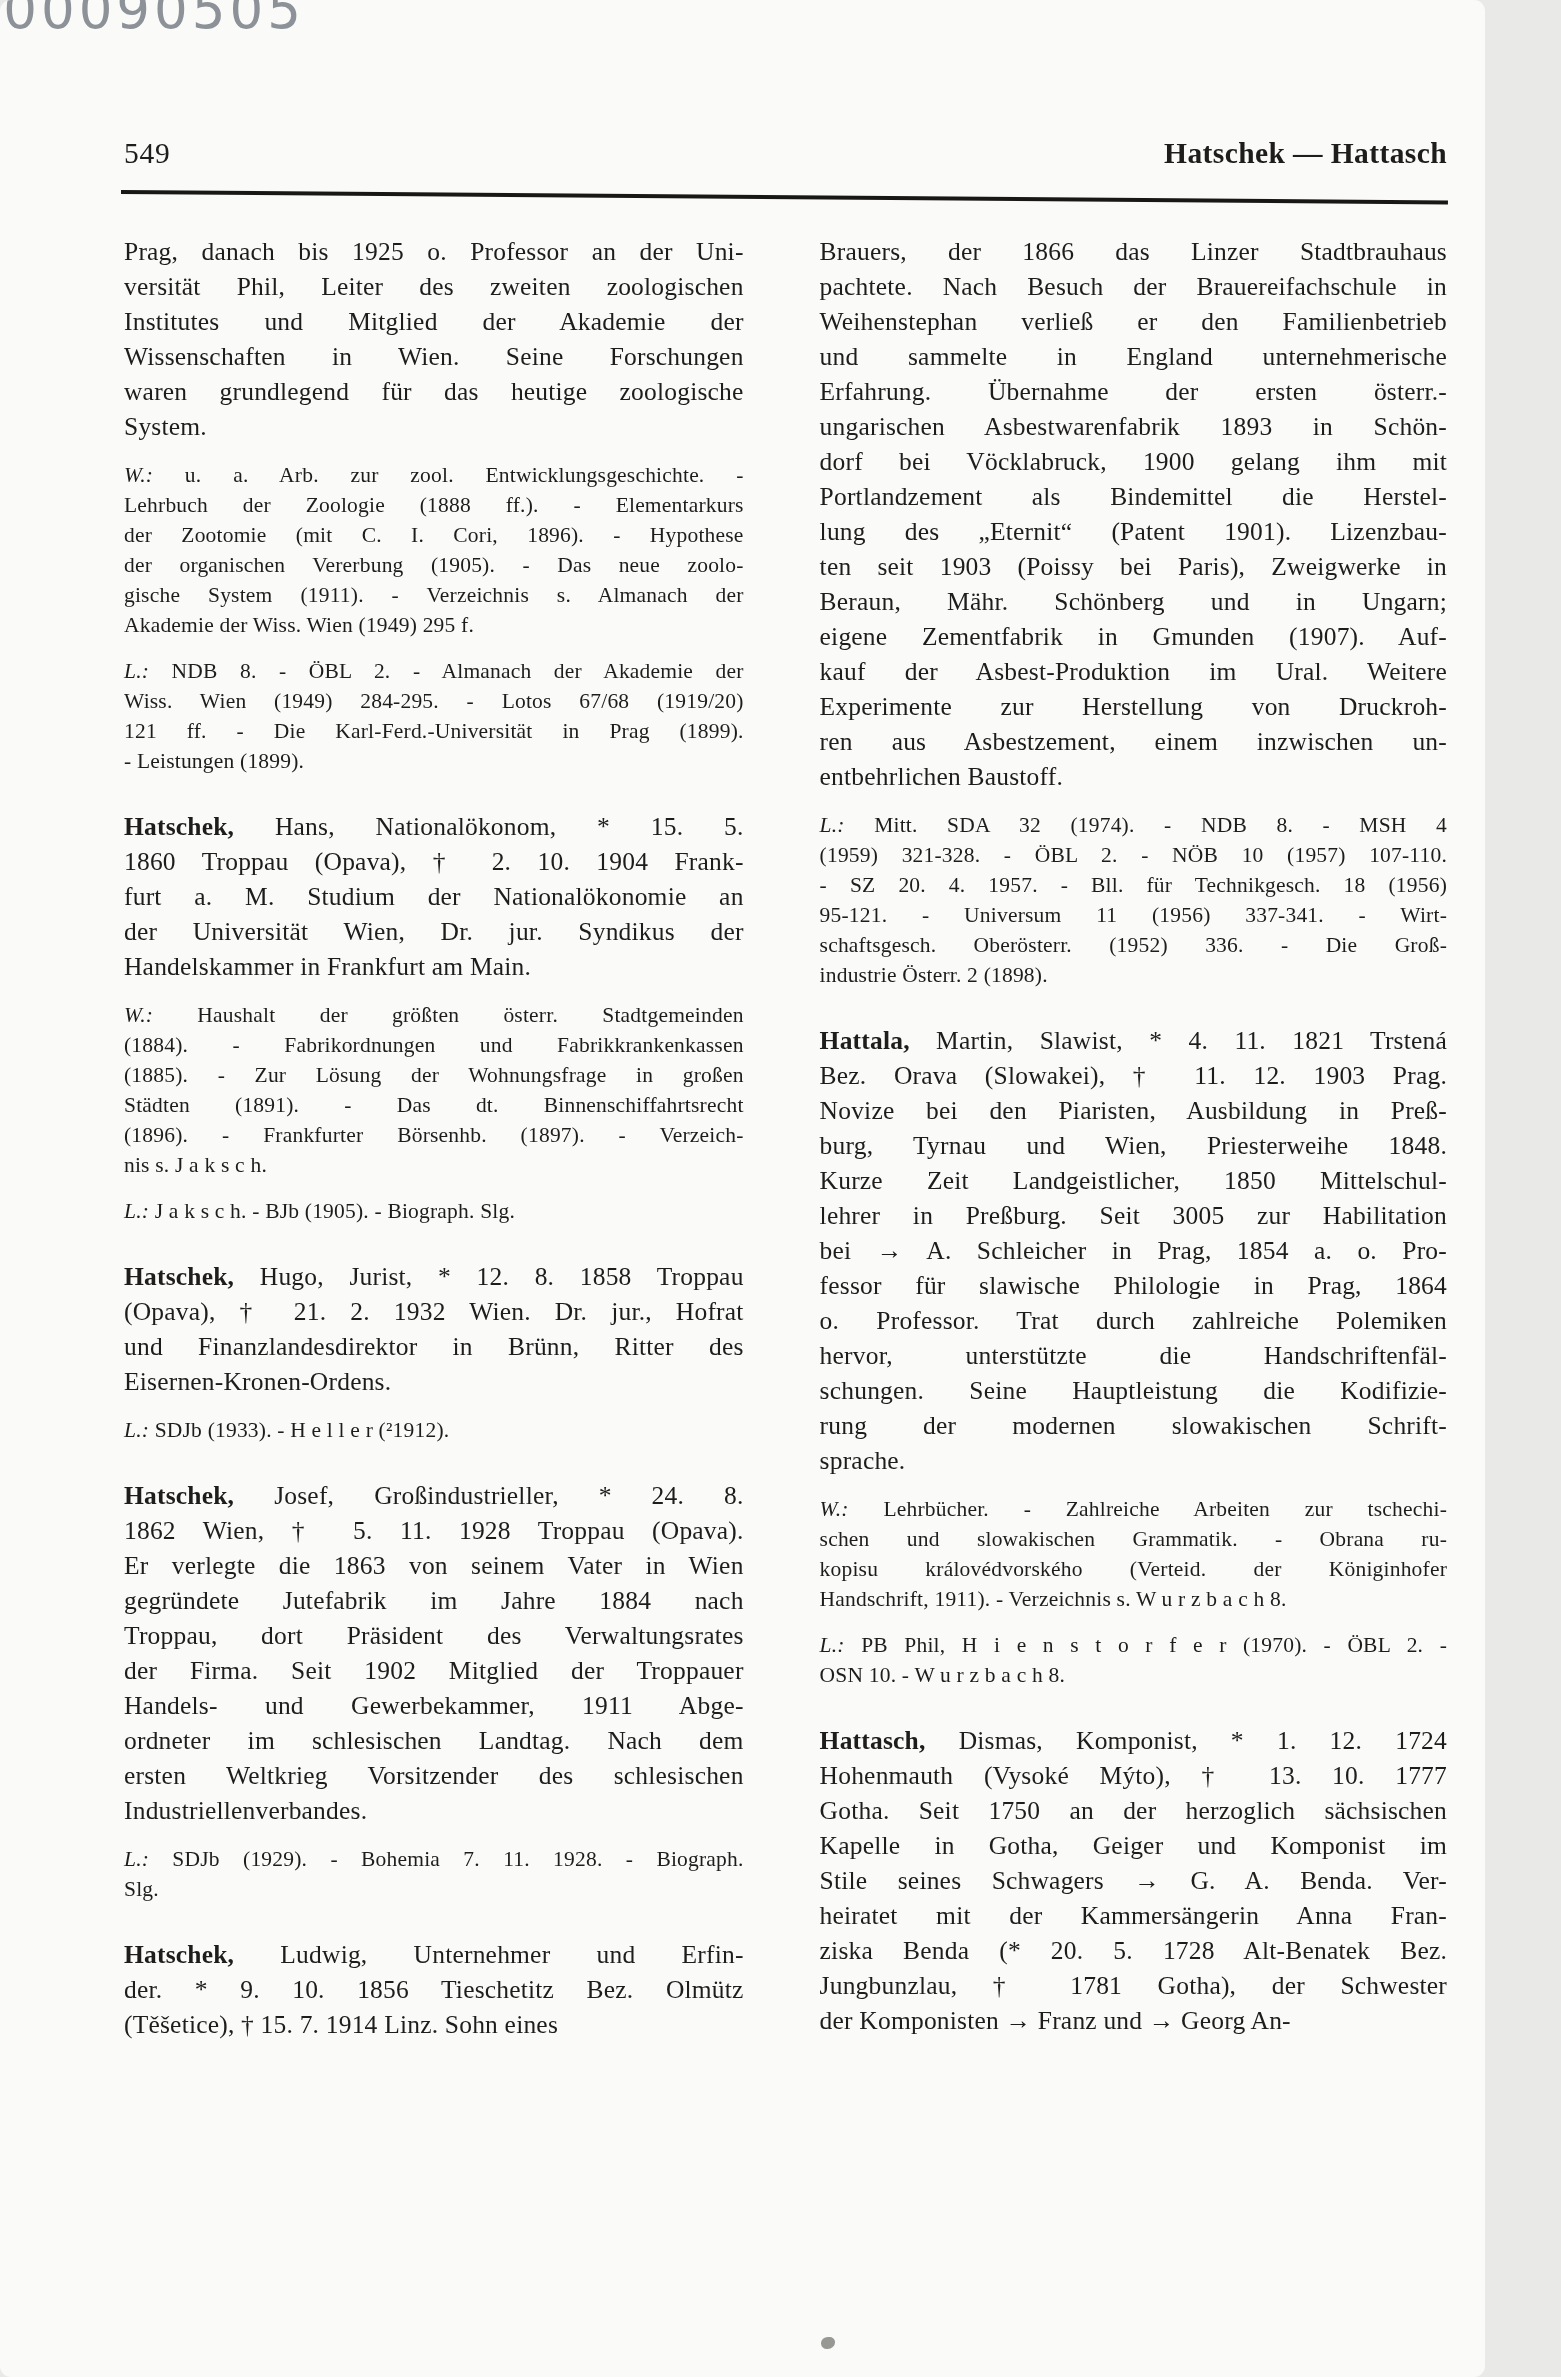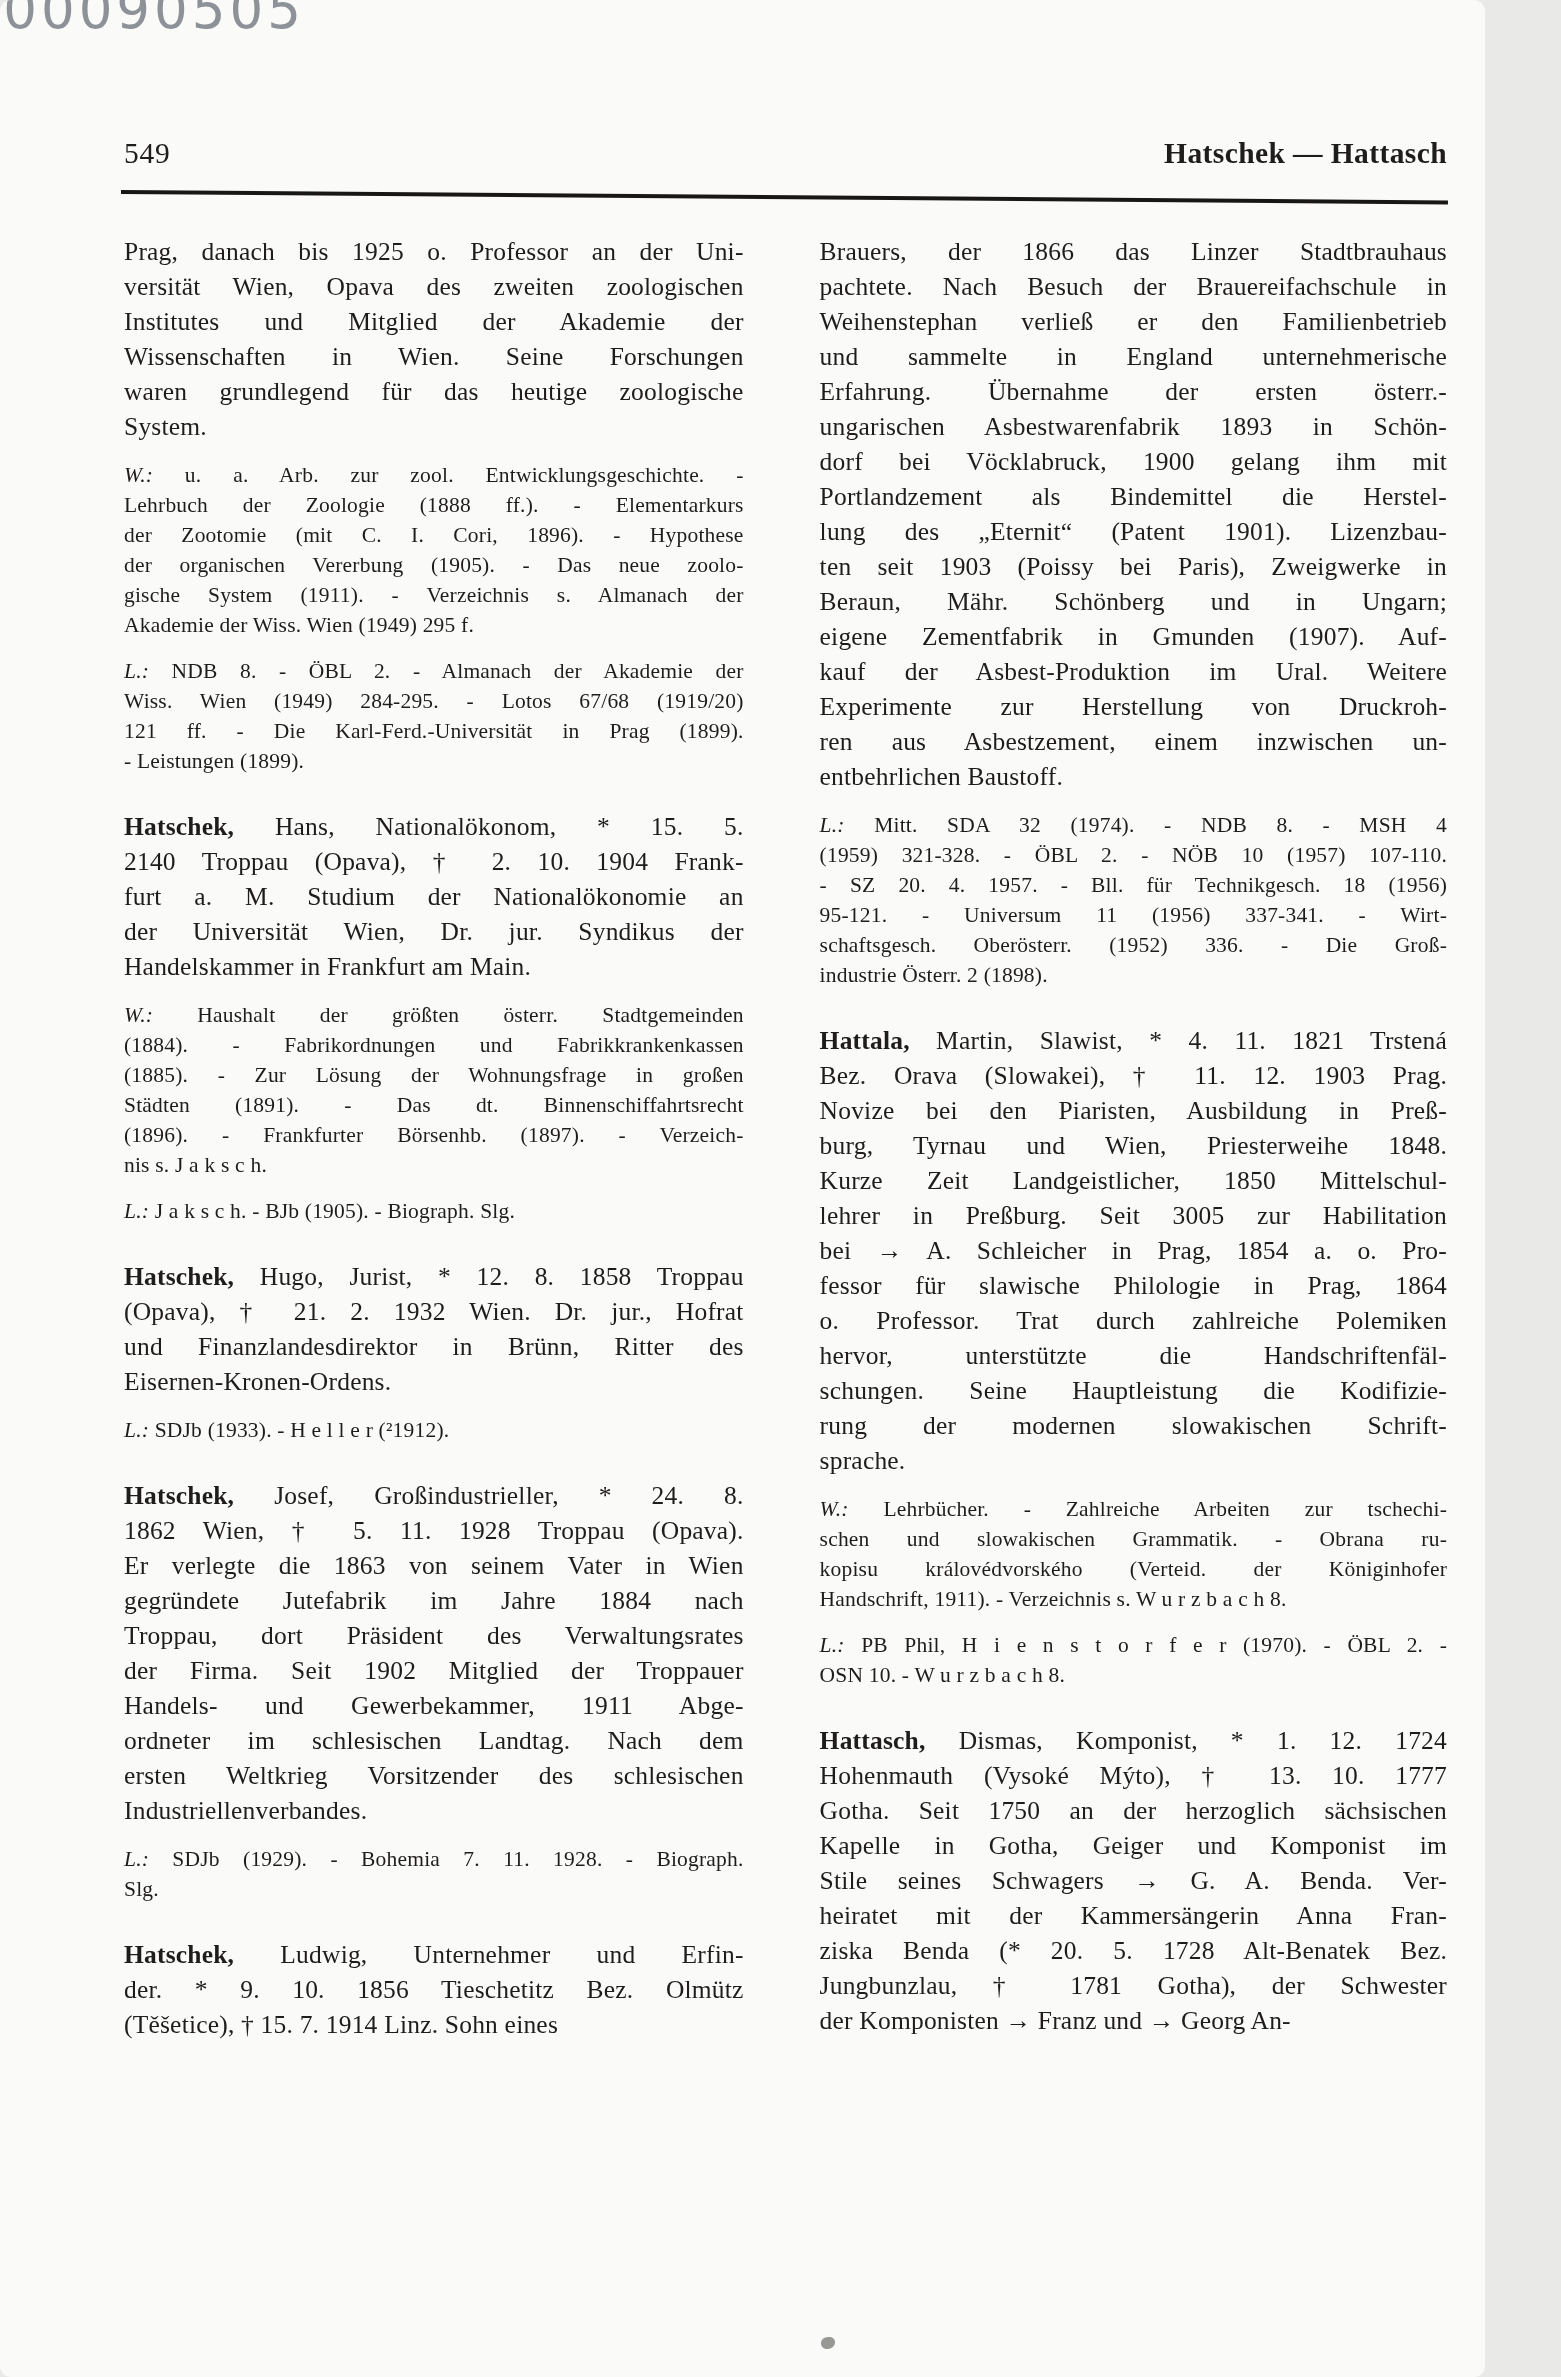--- a/index.html
+++ b/index.html
@@ -95,21 +95,21 @@
     <span class="page-number">549</span>
     <span class="page-title">Hatschek — Hattasch</span>
   </div>
 
   <div class="header-rule"></div>
 
   <div class="columns">
     <div class="col-left" id="col-left">
         <div class="block body">
           <div class="line">Prag, danach bis 1925 o. Professor an der Uni-</div>
-          <div class="line">versität Wien, Opava des zweiten zoologischen</div>
+          <div class="line">versität Phil, Leiter des zweiten zoologischen</div>
           <div class="line">Institutes und Mitglied der Akademie der</div>
           <div class="line">Wissenschaften in Wien. Seine Forschungen</div>
           <div class="line">waren grundlegend für das heutige zoologische</div>
           <div class="line last">System.</div>
         </div>
         <div class="block works">
           <div class="line"><span class="lead-italic">W.:</span> u. a. Arb. zur zool. Entwicklungsgeschichte. -</div>
           <div class="line">Lehrbuch der Zoologie (1888 ff.). - Elementarkurs</div>
           <div class="line">der Zootomie (mit C. I. Cori, 1896). - Hypothese</div>
           <div class="line">der organischen Vererbung (1905). - Das neue zoolo-</div>
@@ -117,21 +117,21 @@
           <div class="line last">Akademie der Wiss. Wien (1949) 295 f.</div>
         </div>
         <div class="block works">
           <div class="line"><span class="lead-italic">L.:</span> NDB 8. - ÖBL 2. - Almanach der Akademie der</div>
           <div class="line">Wiss. Wien (1949) 284-295. - Lotos 67/68 (1919/20)</div>
           <div class="line">121 ff. - Die Karl-Ferd.-Universität in Prag (1899).</div>
           <div class="line last">- Leistungen (1899).</div>
         </div>
         <div class="block entry">
           <div class="line"><span class="lead-bold">Hatschek,</span> Hans, Nationalökonom, * 15. 5.</div>
-          <div class="line">2140 Troppau (Opava), † 2. 10. 1904 Frank-</div>
+          <div class="line">1860 Troppau (Opava), † 2. 10. 1904 Frank-</div>
           <div class="line">furt a. M. Studium der Nationalökonomie an</div>
           <div class="line">der Universität Wien, Dr. jur. Syndikus der</div>
           <div class="line last">Handelskammer in Frankfurt am Main.</div>
         </div>
         <div class="block works">
           <div class="line"><span class="lead-italic">W.:</span> Haushalt der größten österr. Stadtgemeinden</div>
           <div class="line">(1884). - Fabrikordnungen und Fabrikkrankenkassen</div>
           <div class="line">(1885). - Zur Lösung der Wohnungsfrage in großen</div>
           <div class="line">Städten (1891). - Das dt. Binnenschiffahrtsrecht</div>
           <div class="line">(1896). - Frankfurter Börsenhb. (1897). - Verzeich-</div>

